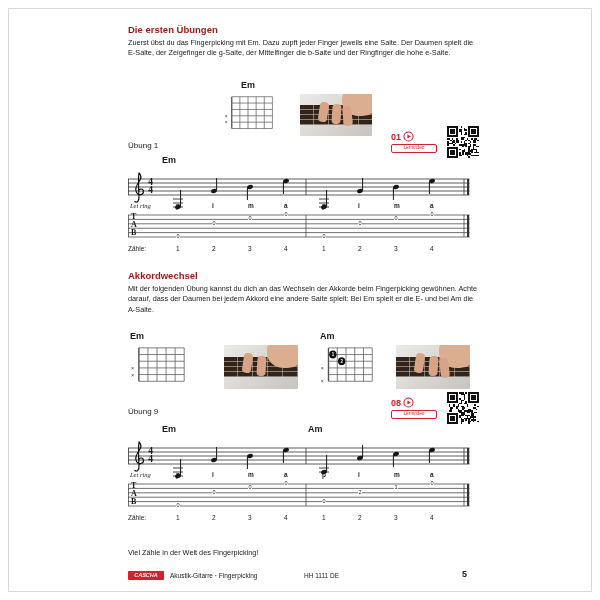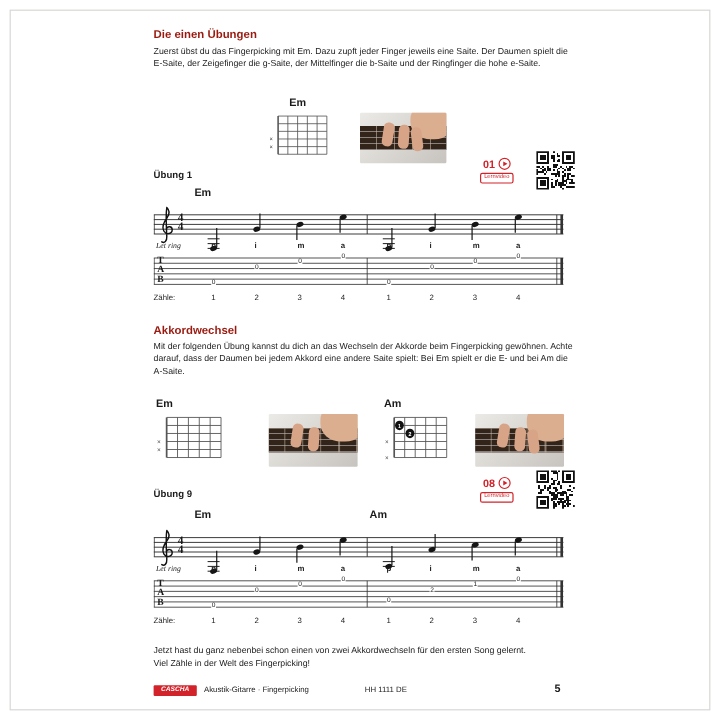--- a/index.html
+++ b/index.html
@@ -3,21 +3,21 @@
 <meta charset="utf-8">
 <style>
   *{margin:0;padding:0;box-sizing:border-box}
   html,body{width:600px;height:600px}
   body{position:relative;background:#fff;font-family:"Liberation Sans",sans-serif;color:#1a1a1a;overflow:hidden}
   .frame{position:absolute;inset:8px;border:1px solid #d8d8d6}
   .abs{position:absolute}
   .heading{font-size:9.5px;font-weight:bold;color:var(--red-h,#9a1a10)}
   .para{font-size:7.3px;line-height:1.42;width:350px;color:#1c1c1c}
   .chordlab{font-size:9px;font-weight:bold}
-  .extitle{font-size:8px;font-weight:bold}
+  .extitle{font-size:8px;font-weight:normal}
   .diagram{position:absolute}
   .photo{position:absolute;background:linear-gradient(135deg,#eceae6,#c7c4bf);overflow:hidden;border-radius:1px}
   .neck{position:absolute;left:-2px;right:-2px;top:27%;height:46%;background:#33241a;
     background-image:repeating-linear-gradient(90deg,rgba(205,190,170,.55) 0 1px,transparent 1px 15px),
                      repeating-linear-gradient(0deg,rgba(220,220,226,.5) 0 1px,transparent 1px 5px)}
   .palm{position:absolute;right:-10%;top:-22%;width:52%;height:75%;background:#dcae90;border-radius:45%}
   .pfinger{position:absolute;width:9px;height:20px;border-radius:4px;background:#d7a487}
   .pf1{left:26%;top:18%;transform:rotate(9deg)}
   .pf2{left:44%;top:24%;transform:rotate(4deg)}
   .pf3{left:60%;top:29%;transform:rotate(-7deg)}
@@ -28,38 +28,38 @@
   .count{font-size:6.5px}
   .tabnum{font-size:5.5px;line-height:5px;background:#fff;padding:0 0.5px}
   .tsig{left:18px;width:9px;text-align:center;font-family:"Liberation Serif",serif;font-weight:bold;font-size:9.5px;line-height:8px}
   .t1{top:23px}.t2{top:31px}
   .letring{left:2px;top:47px;font-family:"Liberation Serif",serif;font-style:italic;font-size:6.5px}
   .tabL{left:3px;font-family:"Liberation Serif",serif;font-weight:bold;font-size:8px;line-height:8px}
   .zl{left:0;top:90px;font-size:6.5px}
   .staff,.tabsvg{position:absolute;left:0}
   .staff{top:10px}
   .tabsvg{top:58px}
-  .vbadge{position:absolute;width:46px;display:flex;flex-direction:column;align-items:center}
+  .vbadge{position:absolute;width:46px;display:flex;flex-direction:column;}
   .vrow{display:flex;align-items:center;gap:2px}
   .vnum{font-size:9px;font-weight:bold;color:var(--red,#d2232a)}
   .vplay{color:var(--red,#d2232a);display:inline-block;width:11px;height:11px}
   .vplay svg{width:11px;height:11px;display:block}
   .vlabel{border:1px solid var(--red,#d2232a);color:var(--red,#d2232a);font-size:4.8px;line-height:6px;padding:0.5px 2px;border-radius:2px;margin-top:1.5px;text-align:center}
   .qr{position:absolute;width:32px;height:32px}
   .outro{font-size:7.3px;line-height:1.45;width:350px}
   .flogo{position:absolute;background:var(--red,#d2232a);color:#fff;font-style:italic;font-weight:bold;font-size:5.5px;line-height:9px;text-align:center;width:36px;height:9px;border-radius:1px}
   .fseries,.fcode{position:absolute;font-size:6.5px;color:#222}
   .fpage{position:absolute;font-size:9px;font-weight:bold}
 </style>
 </head>
 <body style="--red-h: #9a1a10; --red: #d2232a;">
 
 <div class="frame"></div>
 
-<div class="abs heading" style="left:128px;top:24px">Die einen Übungen</div>
+<div class="abs heading" style="left:128px;top:24px">Die ersten Übungen</div>
 <div class="abs para" style="left:128px;top:38px">Zuerst übst du das Fingerpicking mit Em. Dazu zupft jeder Finger jeweils eine Saite. Der Daumen spielt die E-Saite, der Zeigefinger die g-Saite, der Mittelfinger die b-Saite und der Ringfinger die hohe e-Saite.</div>
 
 <div class="abs chordlab" style="left:222px;top:80px;width:52px;text-align:center">Em</div>
 <div class="diagram" style="left:222px;top:94px;width:52px;height:40px"><svg viewBox="0 0 64 44" preserveAspectRatio="none" style="width: 100%; height: 100%;">
       <line x1="12" y1="3" x2="12" y2="38" stroke="#555" stroke-width="1.6"></line>
       <line x1="22" y1="3" x2="22" y2="38" stroke="#555" stroke-width="0.8"></line>
       <line x1="32" y1="3" x2="32" y2="38" stroke="#555" stroke-width="0.8"></line>
       <line x1="42" y1="3" x2="42" y2="38" stroke="#555" stroke-width="0.8"></line>
       <line x1="52" y1="3" x2="52" y2="38" stroke="#555" stroke-width="0.8"></line>
       <line x1="62" y1="3" x2="62" y2="38" stroke="#555" stroke-width="0.8"></line>
@@ -571,20 +571,20 @@
     <span class="tabnum" style="left: 84px; top: 65.8px;">0</span>
     <span class="tabnum" style="left: 120px; top: 61.4px;">0</span>
     <span class="tabnum" style="left: 156px; top: 57px;">0</span>
     <span class="tabnum" style="left: 194px; top: 74.6px;">0</span>
     <span class="tabnum" style="left: 230px; top: 65.8px;">2</span>
     <span class="tabnum" style="left: 266px; top: 61.4px;">1</span>
     <span class="tabnum" style="left: 302px; top: 57px;">0</span>
   </div>
 
 <div class="abs outro" style="left:128px;top:537px">
-  <span>Jetzt hast du ganz nebenbei schon einen von zwei Akkordwechseln für den ersten Song gelernt.</span><br>
+  <br>
   <span>Viel Zähle in der Welt des Fingerpicking!</span>
 </div>
 
 <div class="flogo" style="left:128px;top:571px">CASCHA</div>
 <div class="fseries" style="left:170px;top:572px">Akustik-Gitarre · Fingerpicking</div>
 <div class="fcode" style="left:304px;top:572px">HH 1111 DE</div>
 <div class="fpage" style="left:462px;top:569px">5</div>
 
 </body></html>

